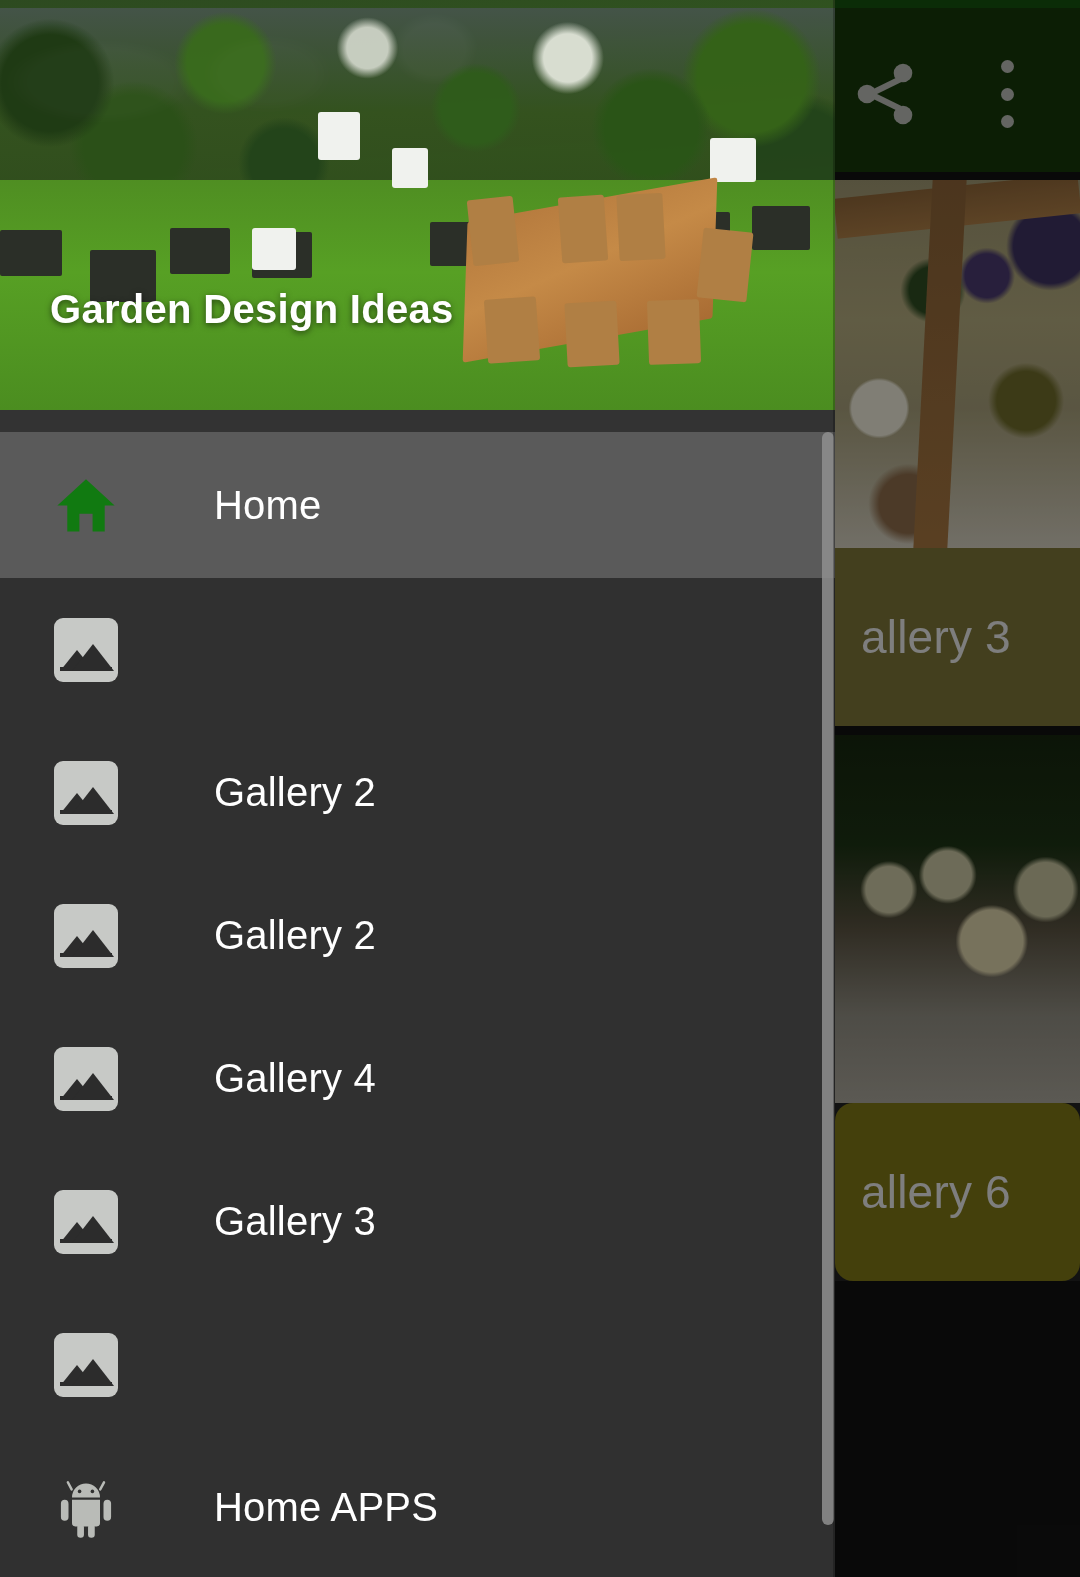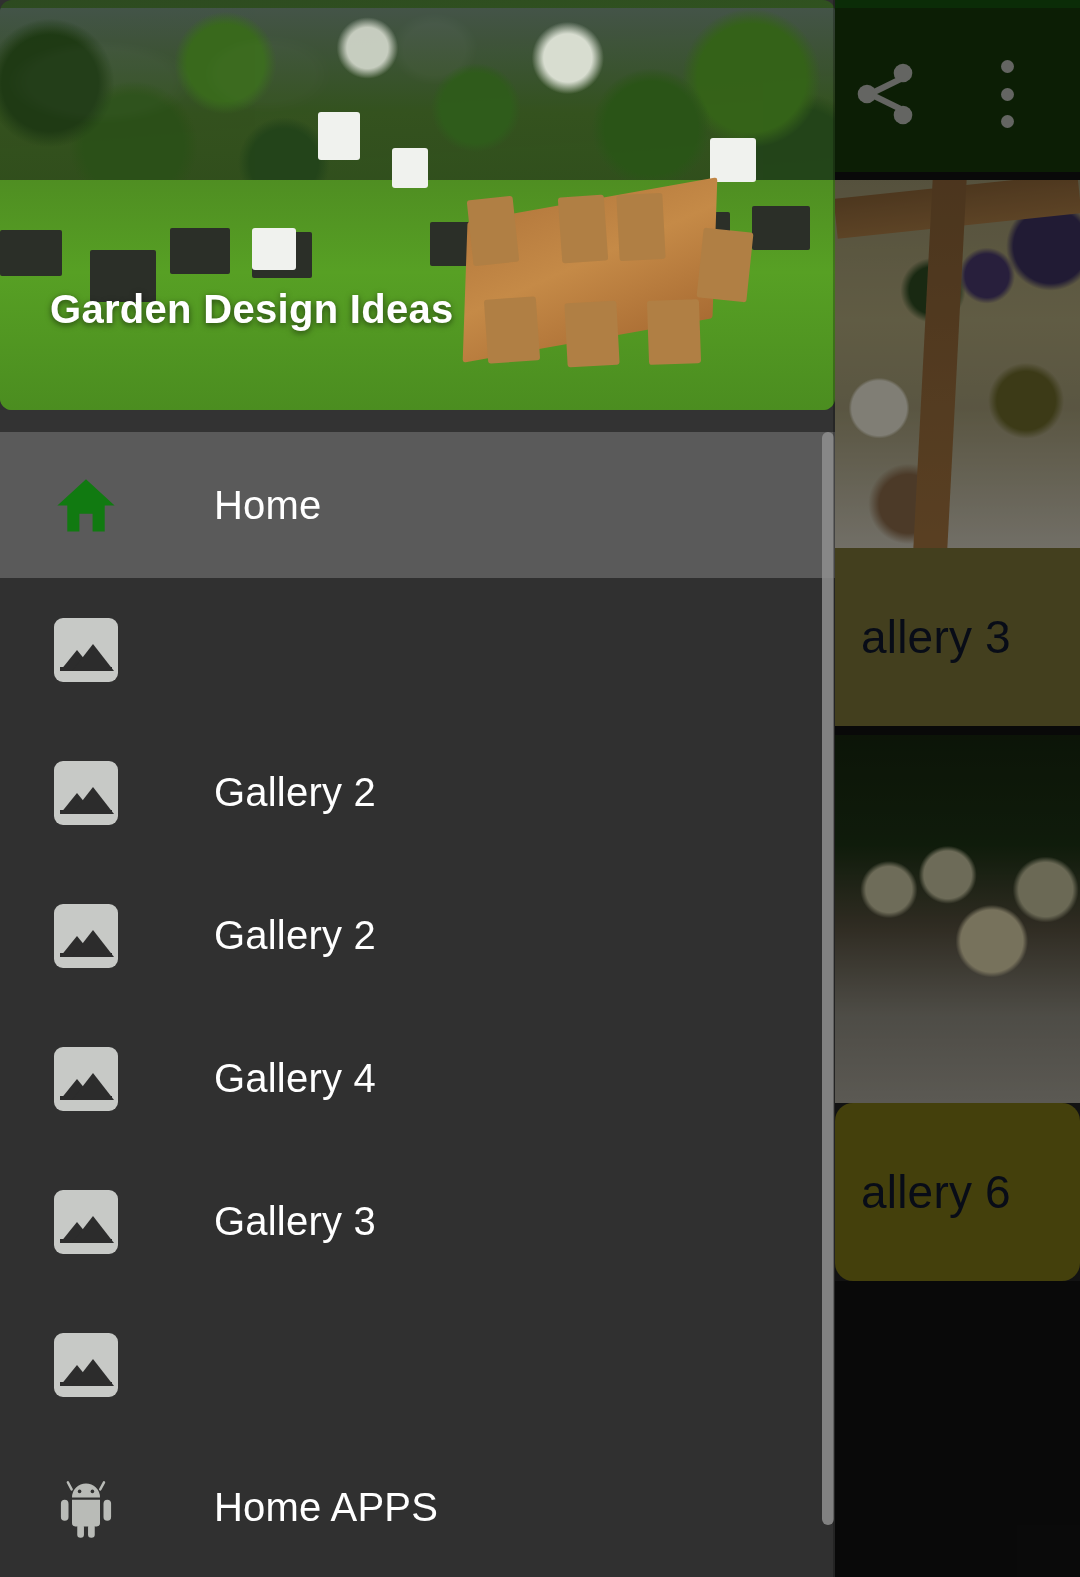--- a/index.html
+++ b/index.html
@@ -31,21 +31,21 @@
     display:flex;flex-direction:column;align-items:center;justify-content:space-between;
     padding:4px 0;box-sizing:border-box;
   }
   .overflow-icon i{display:block;width:13px;height:13px;border-radius:50%;background:#b6b8b2;}
 
   .card{position:absolute;left:835px;overflow:hidden;background:#222;}
   .card .photo{position:absolute;left:0;top:0;width:100%;}
   .card .caption{
     position:absolute;left:0;bottom:0;width:100%;
     display:flex;align-items:center;
-    font-size:46px;color:#0f172a;font-weight:400;
+    font-size:46px;color:#e5e5e5;font-weight:400;
     padding-left:26px;box-sizing:border-box;
     letter-spacing:.2px;
     margin-top:8px;
   }
 
   
   #card1{top:180px;width:245px;height:546px;}
   #card1 .photo{height:368px;background:
     radial-gradient(circle at 18% 62%, #e9e6d6 0 9%, transparent 10%),
     radial-gradient(circle at 62% 26%, #4a3a6e 0 7%, transparent 9%),
@@ -88,21 +88,20 @@
   }
   .drawer-header{
     position:absolute;left:0;top:0;width:835px;height:410px;
     overflow:hidden;
     background:
       radial-gradient(ellipse at 32% 18%, #7e8a72 0 6%, transparent 8%),
       radial-gradient(ellipse at 52% 12%, #c8cec4 0 5%, transparent 7%),
       radial-gradient(ellipse at 12% 20%, #9aa396 0 7%, transparent 9%),
       radial-gradient(ellipse at 70% 72%, #4f8a1f 0 22%, transparent 26%),
       linear-gradient(175deg,#2d4a20 0%,#32571f 26%,#3f7a1c 52%,#4a901d 76%,#3c7a19 100%);
-    border-radius: 12px;
   }
   .dh-foliage{
     position:absolute;left:0;top:8px;width:100%;height:250px;
     background:
       radial-gradient(circle at 6% 30%, #1f3a14 0 6%, transparent 8%),
       radial-gradient(circle at 16% 55%, #2b5018 0 7%, transparent 9%),
       radial-gradient(circle at 27% 22%, #3a6b1d 0 6%, transparent 8%),
       radial-gradient(circle at 34% 62%, #23431a 0 6%, transparent 8%),
       radial-gradient(circle at 44% 16%, #cdd2c6 0 4%, transparent 6%),
       radial-gradient(circle at 57% 40%, #2f5c1b 0 7%, transparent 9%),

